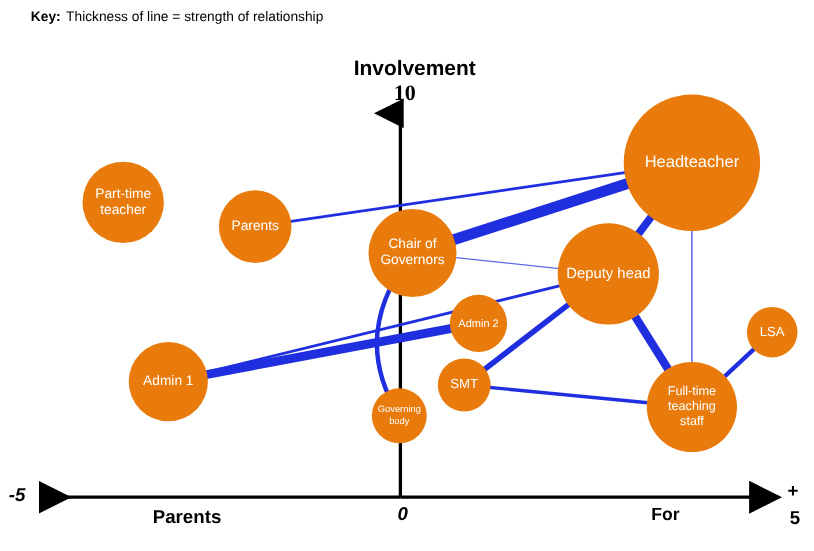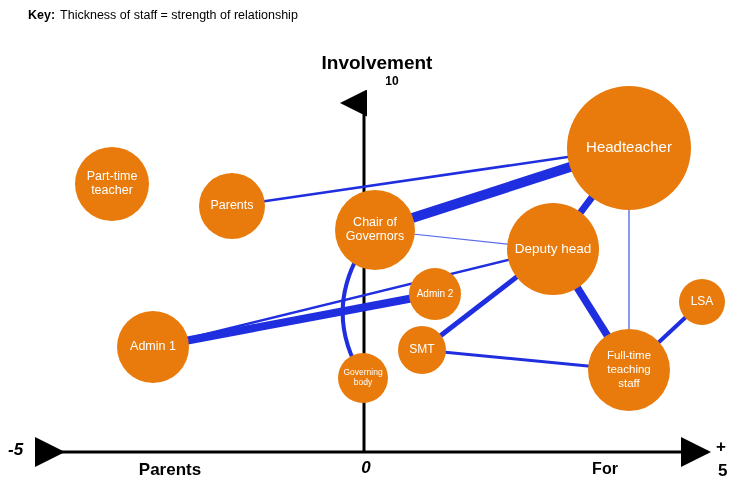--- a/index.html
+++ b/index.html
@@ -40,24 +40,25 @@
     text-align: center;
     white-space: nowrap;
   }
   #y-axis-title {
     left: 287px;
     top: 52px;
     width: 180px;
     font-size: 19px;
   }
   #y-axis-max {
-    left: 332px;
+    left: 308px;
     top: 74px;
     width: 120px;
-    font-size: 12px;
+    font-size: 20px;
+    font-family: Liberation Serif, serif;
   }
   #x-axis-min {
     left: 8px;
     top: 440px;
     font-size: 17px;
     font-style: italic;
   }
   #x-axis-plus {
     left: 716px;
     top: 437px;
@@ -93,21 +94,21 @@
     text-anchor: middle;
     dominant-baseline: middle;
     font-weight: normal;
     pointer-events: none;
   }
 </style>
 </head>
 <body>
 
 <div class="key-line">
-  <span class="key-label">Key:</span><span>Thickness of staff = strength of relationship</span>
+  <span class="key-label">Key:</span><span>Thickness of line = strength of relationship</span>
 </div>
 
 <div class="axis-title" id="y-axis-title">Involvement</div>
 <div class="axis-title" id="y-axis-max">10</div>
 <div class="axis-title" id="x-axis-min">-5</div>
 <div class="axis-title" id="x-axis-plus">+</div>
 <div class="axis-title" id="x-axis-max">5</div>
 <div class="axis-title" id="x-axis-zero">0</div>
 <div class="axis-title" id="x-label-against">Parents</div>
 <div class="axis-title" id="x-label-for">For</div>

